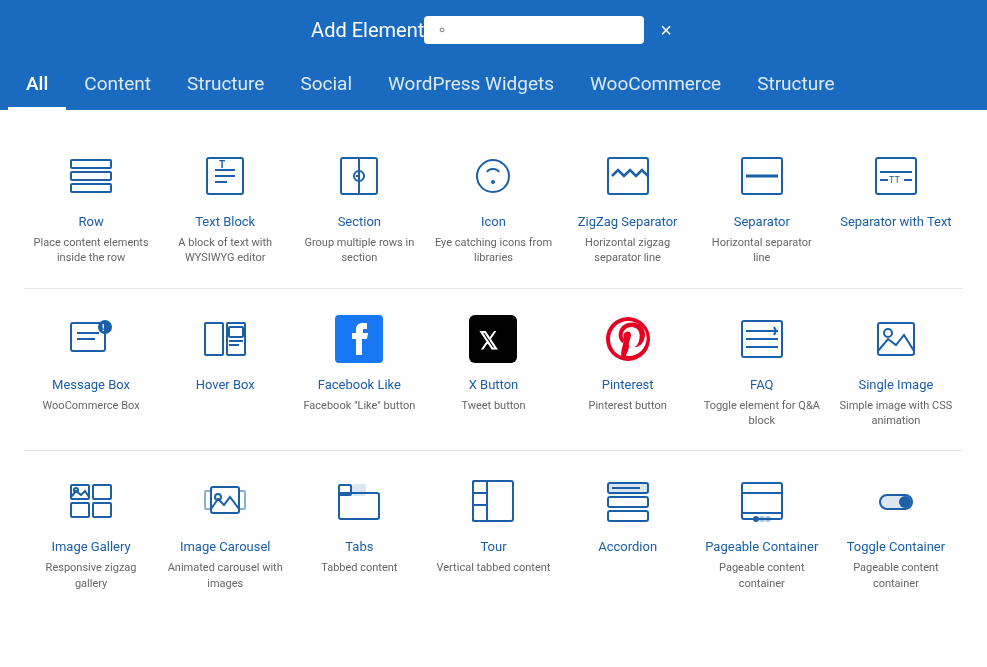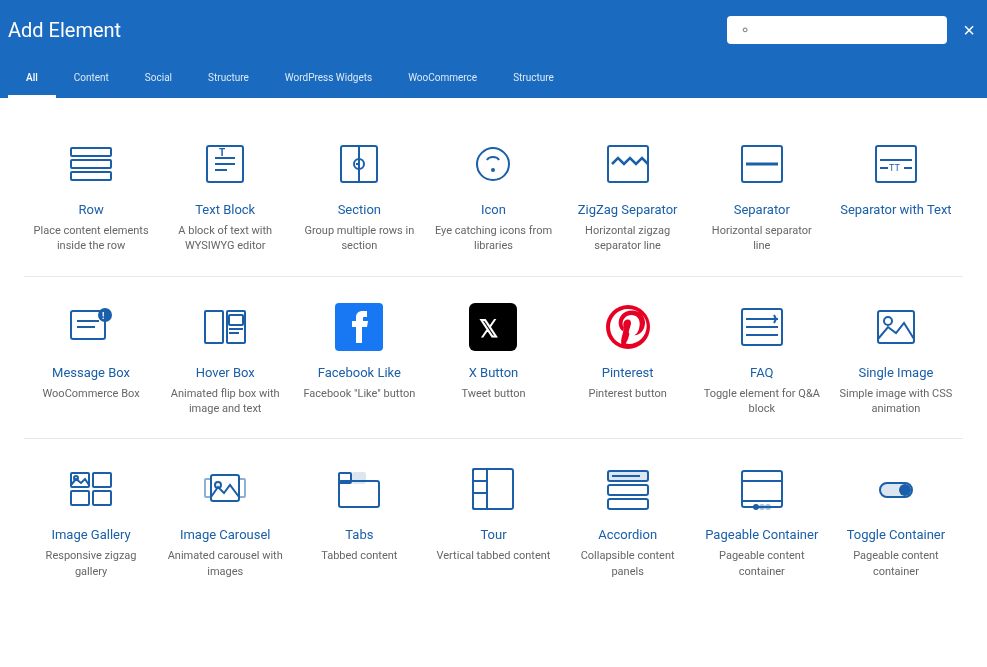--- a/index.html
+++ b/index.html
@@ -14,21 +14,21 @@
       min-height: 667px;
       background: #fff;
       display: flex;
       flex-direction: column;
     }
     .header {
       background: #1a6bbf;
       padding: 0 8px;
       display: flex;
       align-items: center;
-      justify-content: space-between;
+      justify-content: center;
       height: 60px;
       flex-shrink: 0;
     }
     .header-title {
       color: #fff;
       font-size: 20px;
       font-weight: 400;
     }
     .header-right {
       display: flex;
@@ -69,21 +69,21 @@
       background: #1a6bbf;
       display: flex;
       align-items: center;
       padding: 0 8px;
       flex-shrink: 0;
     }
     .tab-item {
       color: rgba(255,255,255,0.85);
       padding: 12px 18px;
       cursor: pointer;
-      font-size: 10px;
+      font-size: 19px;
       border-bottom: 3px solid transparent;
       transition: border-color 0.2s;
     }
     .tab-item.active {
       color: #fff;
       border-bottom: 3px solid #fff;
       font-weight: 500;
     }
     .content-area {
       flex: 1;
@@ -146,22 +146,22 @@
       <div class="search-box">
         <span class="search-icon">⚬</span>
       </div>
       <button class="close-btn">×</button>
     </div>
   </div>
 
   <div class="tabs-bar">
     <div class="tab-item active">All</div>
     <div class="tab-item">Content</div>
+    <div class="tab-item">Structure</div>
     <div class="tab-item">Social</div>
-    <div class="tab-item">Structure</div>
     <div class="tab-item">WordPress Widgets</div>
     <div class="tab-item">WooCommerce</div>
     <div class="tab-item">Structure</div>
   </div>
 
   <div class="content-area">
     <div class="elements-grid">
 
       <div class="element-card">
         <div class="element-icon">
@@ -270,21 +270,20 @@
         <div class="element-icon">
           <svg viewBox="0 0 48 48" fill="none" stroke="#1a5fa8" stroke-width="2">
             <rect x="4" y="8" width="18" height="32" rx="1"></rect>
             <rect x="26" y="8" width="18" height="32" rx="1"></rect>
             <rect x="28" y="12" width="14" height="10" rx="1"></rect>
             <line x1="28" y1="26" x2="42" y2="26"></line>
             <line x1="28" y1="30" x2="38" y2="30"></line>
           </svg>
         </div>
         <div class="element-name">Hover Box</div>
-        <div class="element-desc">Animated flip box with image and text</div>
       </div>
 
       <div class="element-card">
         <div class="element-icon">
           <svg viewBox="0 0 48 48" fill="#1a5fa8">
             <rect width="48" height="48" rx="4" fill="#1877F2"></rect>
             <path d="M32 24h-5v16h-6V24h-4v-6h4v-3.5C21 10.5 23 8 28 8h4v6h-3c-1.1 0-1 .5-1 1.5V18h5l-1 6z" fill="white"></path>
           </svg>
         </div>
         <div class="element-name">Facebook Like</div>
@@ -399,21 +398,20 @@
         <div class="element-icon">
           <svg viewBox="0 0 48 48" fill="none" stroke="#1a5fa8" stroke-width="2">
             <rect x="4" y="6" width="40" height="10" rx="2" fill="#1a5fa8" opacity="0.15"></rect>
             <rect x="4" y="6" width="40" height="10" rx="2"></rect>
             <rect x="4" y="20" width="40" height="10" rx="2"></rect>
             <rect x="4" y="34" width="40" height="10" rx="2"></rect>
             <line x1="8" y1="11" x2="36" y2="11"></line>
           </svg>
         </div>
         <div class="element-name">Accordion</div>
-        <div class="element-desc">Collapsible content panels</div>
       </div>
 
       <div class="element-card">
         <div class="element-icon">
           <svg viewBox="0 0 48 48" fill="none" stroke="#1a5fa8" stroke-width="2">
             <rect x="4" y="6" width="40" height="36" rx="2"></rect>
             <line x1="4" y1="16" x2="44" y2="16"></line>
             <line x1="4" y1="36" x2="44" y2="36"></line>
             <circle cx="18" cy="42" r="2" fill="#1a5fa8"></circle>
             <circle cx="24" cy="42" r="2" fill="#1a5fa8" opacity="0.4"></circle>

